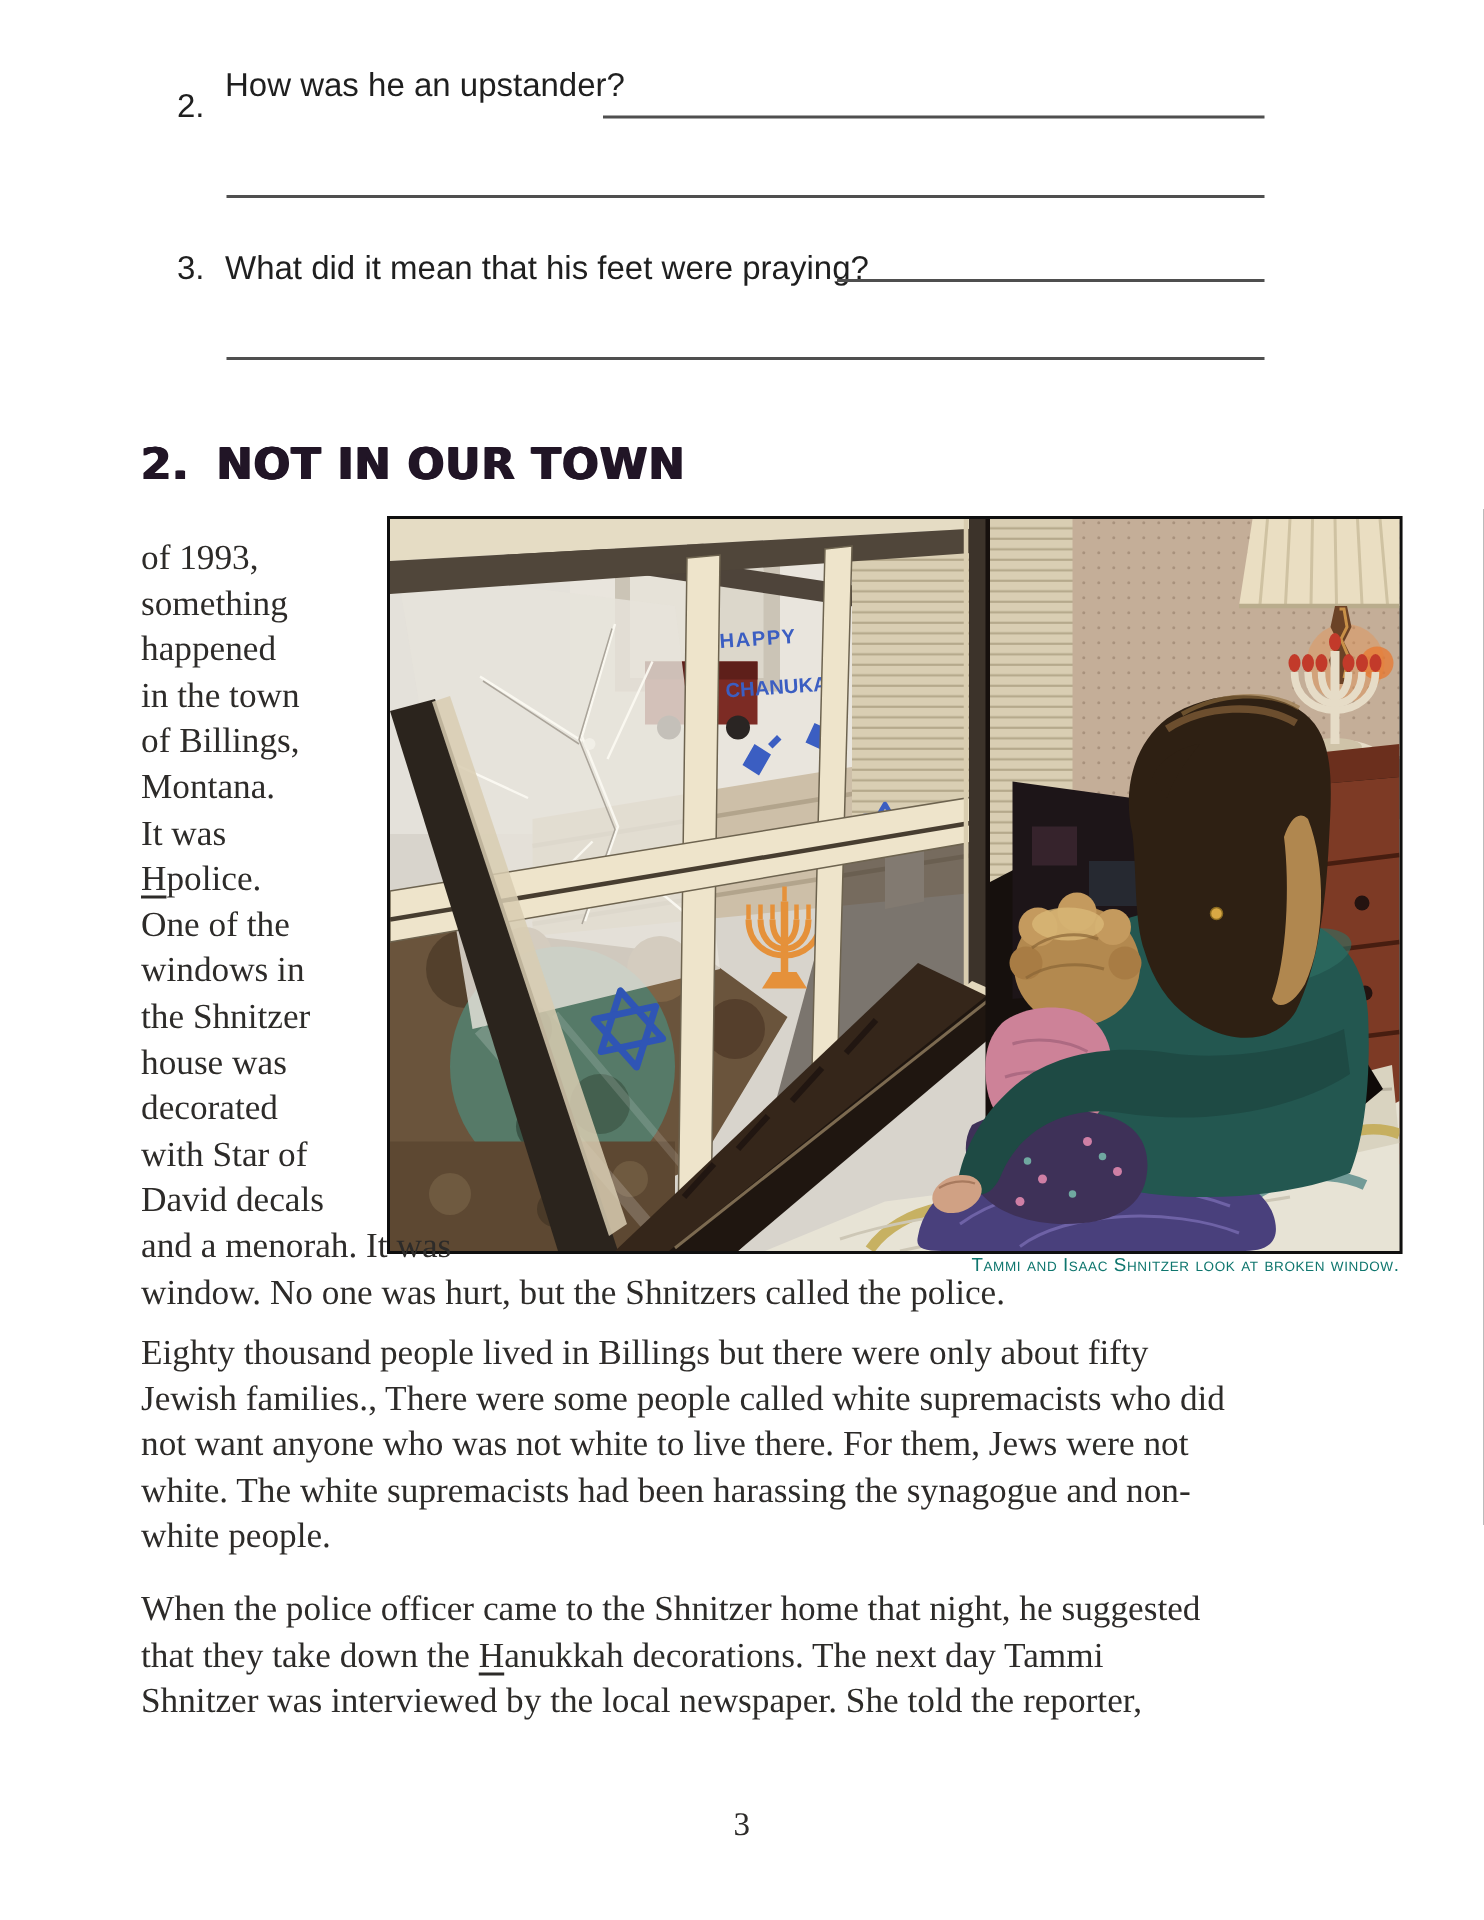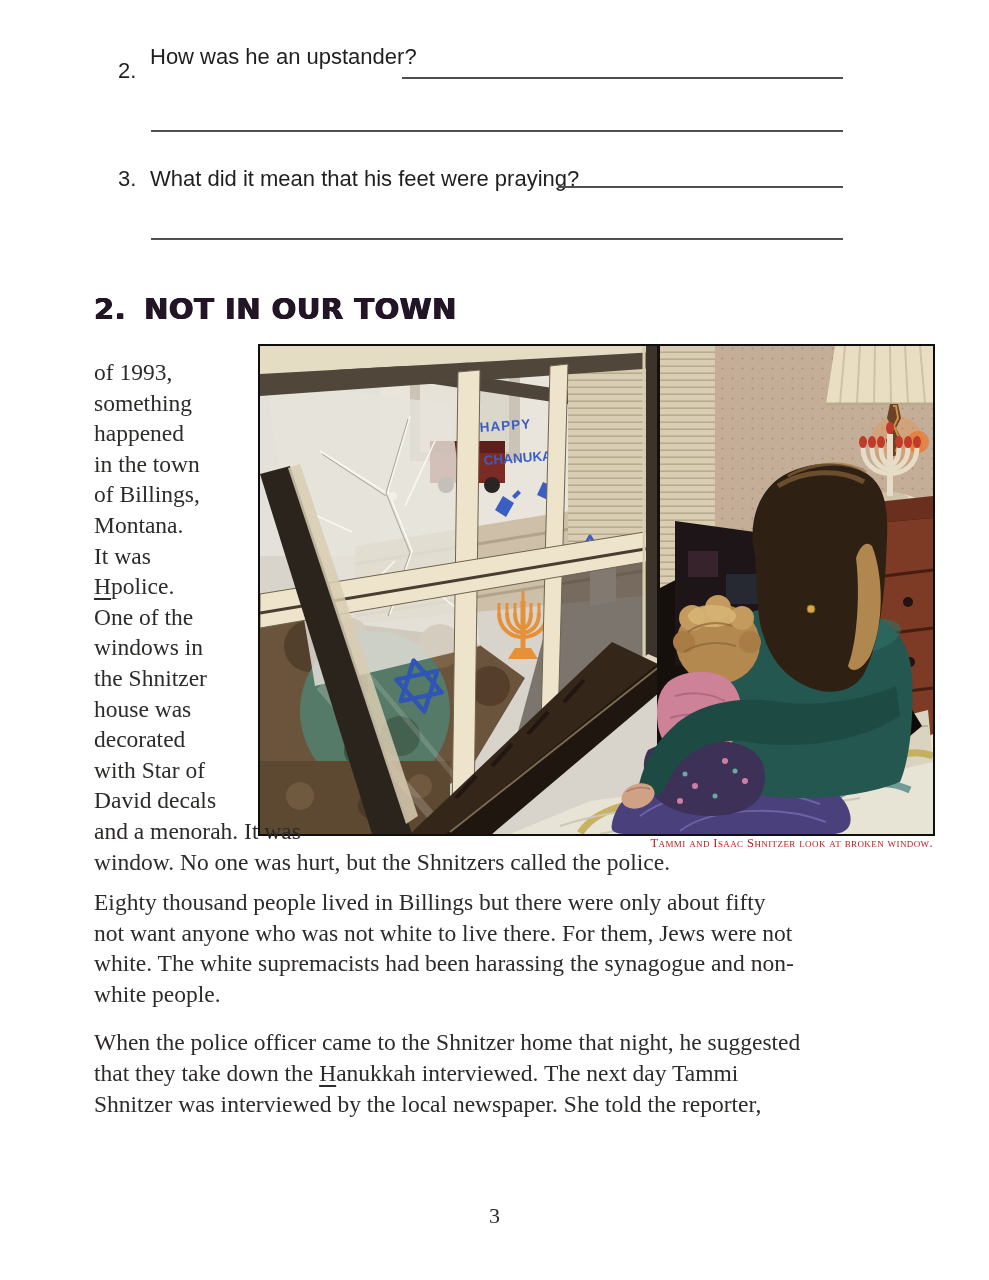--- a/index.html
+++ b/index.html
@@ -12,22 +12,22 @@
   
   .heading{position:absolute;left:94px;top:292px;display:flex;gap:18px;
         font-family:"DejaVu Sans",sans-serif;font-weight:bold;font-size:29px;
         letter-spacing:.5px;color:#211526;
         text-shadow:.6px 0 0 #211526,-.6px 0 0 #211526,0 .4px 0 #211526;}
   
   .photo{position:absolute;left:258px;top:344px;width:673px;height:488px;margin:0;
         border:2px solid #0f0f0f;box-sizing:content-box;background:#d8d4cc;}
   .photo svg{display:block;width:673px;height:488px;}
   .caption{position:absolute;left:258px;top:836px;width:675px;text-align:right;
-        font-family:Liberation Serif, serif;font-variant:small-caps;
-        font-size:12.5px;letter-spacing:.4px;color:#b91c1c;}
+        font-family:Liberation Sans, sans-serif;font-variant:small-caps;
+        font-size:12.5px;letter-spacing:.4px;color:#0f766e;}
   
   .article{position:absolute;left:94px;top:357px;width:840px;}
   .bline{font-size:23.5px;line-height:30.6px;white-space:nowrap;}
   .gap2{margin-top:10px;}
   .gap3{margin-top:18px;}
   .uline{text-decoration:underline;text-decoration-thickness:2px;text-underline-offset:4px;}
   .pagenum{position:absolute;left:0;right:0;top:1203px;text-align:center;
         font-size:22px;color:#2d2b29;}
   .dtext{font-family:"Liberation Sans",sans-serif;font-weight:bold;}
 </style>
@@ -335,22 +335,23 @@
     <div class="bline">One of the</div>
     <div class="bline">windows in</div>
     <div class="bline">the Shnitzer</div>
     <div class="bline">house was</div>
     <div class="bline">decorated</div>
     <div class="bline">with Star of</div>
     <div class="bline">David decals</div>
     <div class="bline">and a menorah. It was</div>
     <div class="bline">window. No one was hurt, but the Shnitzers called the police.</div>
     <div class="bline gap2">Eighty thousand people lived in Billings but there were only about fifty</div>
+    <div class="bline">Jewish families., There were some people called white supremacists who did</div>
     <div class="bline">not want anyone who was not white to live there. For them, Jews were not</div>
     <div class="bline">white. The white supremacists had been harassing the synagogue and non-</div>
     <div class="bline">white people.</div>
     <div class="bline gap3">When the police officer came to the Shnitzer home that night, he suggested</div>
-    <div class="bline"><span>that they take down the </span><span class="uline">H</span><span>anukkah interviewed. The next day Tammi</span></div>
+    <div class="bline"><span>that they take down the </span><span class="uline">H</span><span>anukkah decorations. The next day Tammi</span></div>
     <div class="bline">Shnitzer was interviewed by the local newspaper. She told the reporter,</div>
   </div>
 
   <div class="pagenum">3</div>
 </div>
 
 </body></html>

